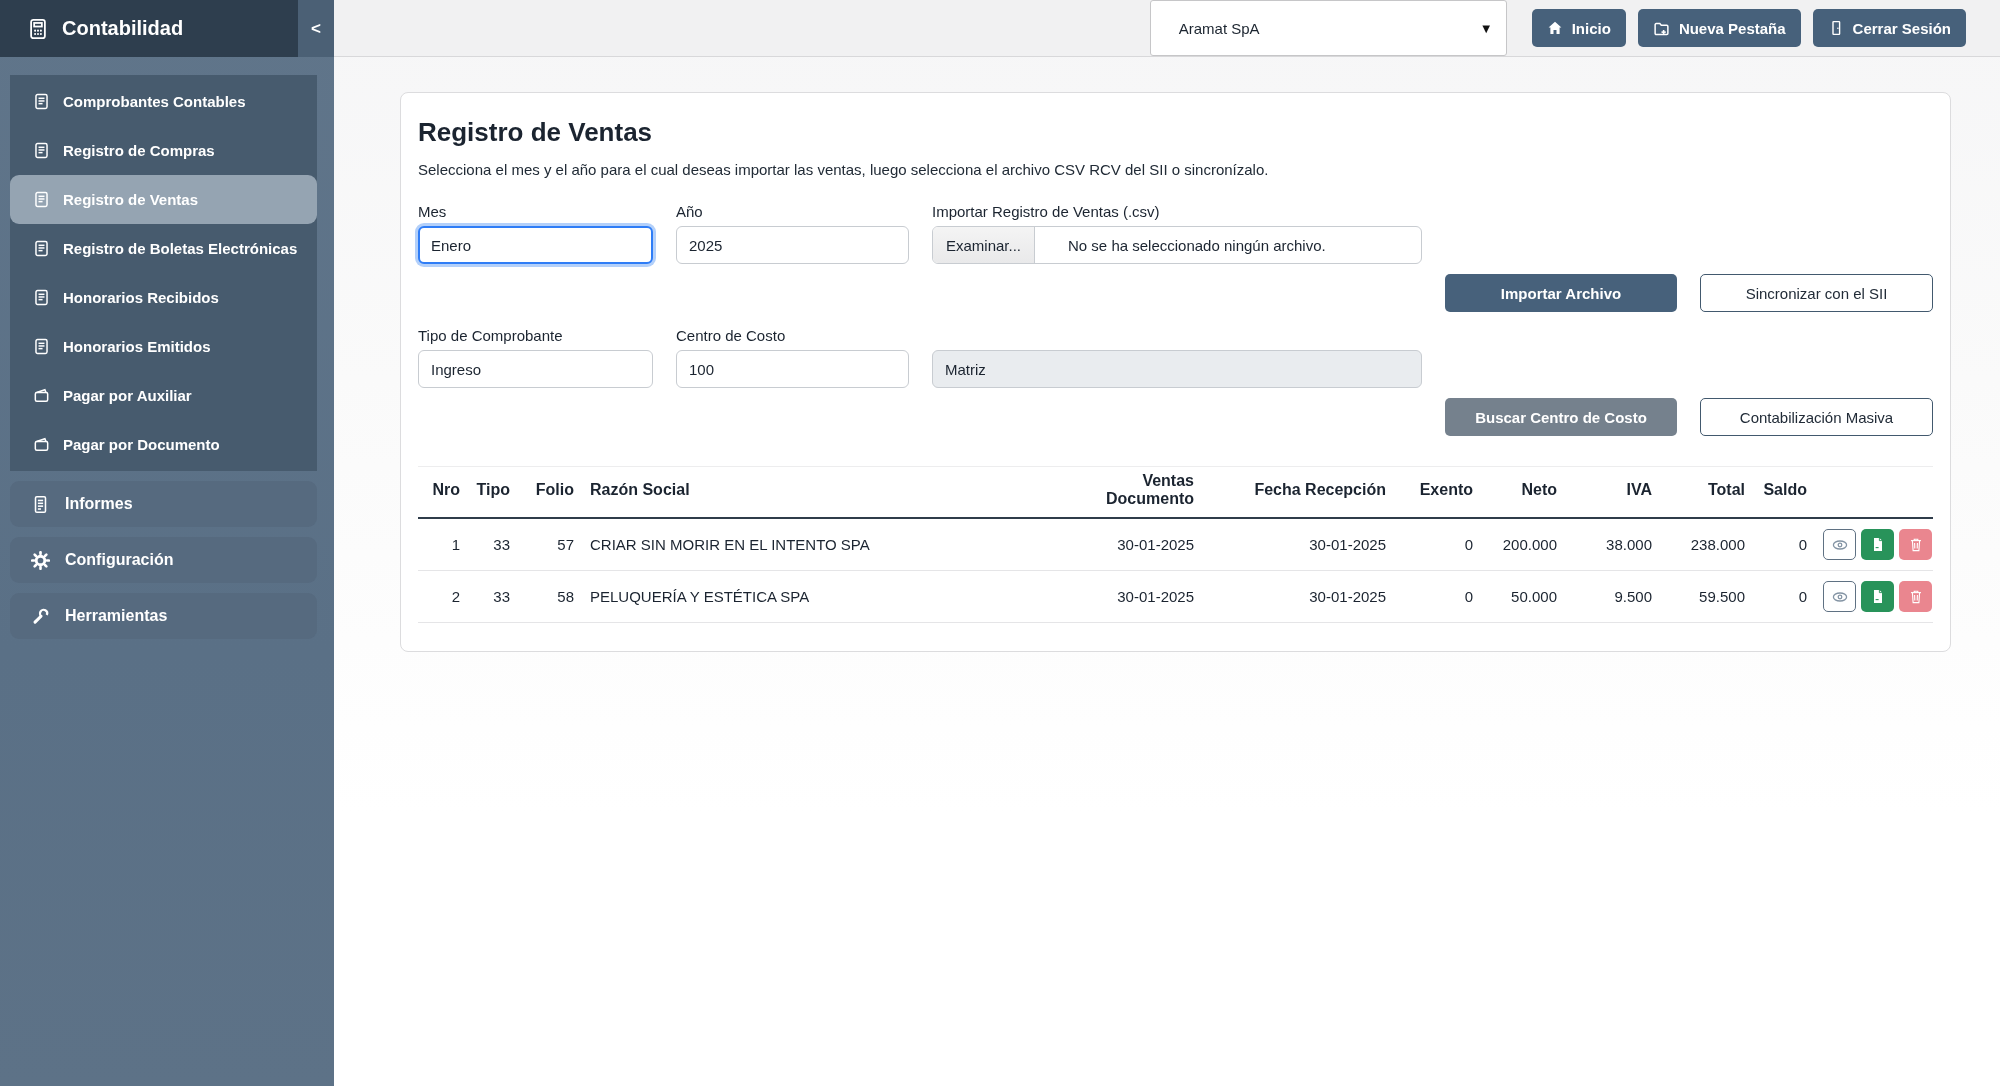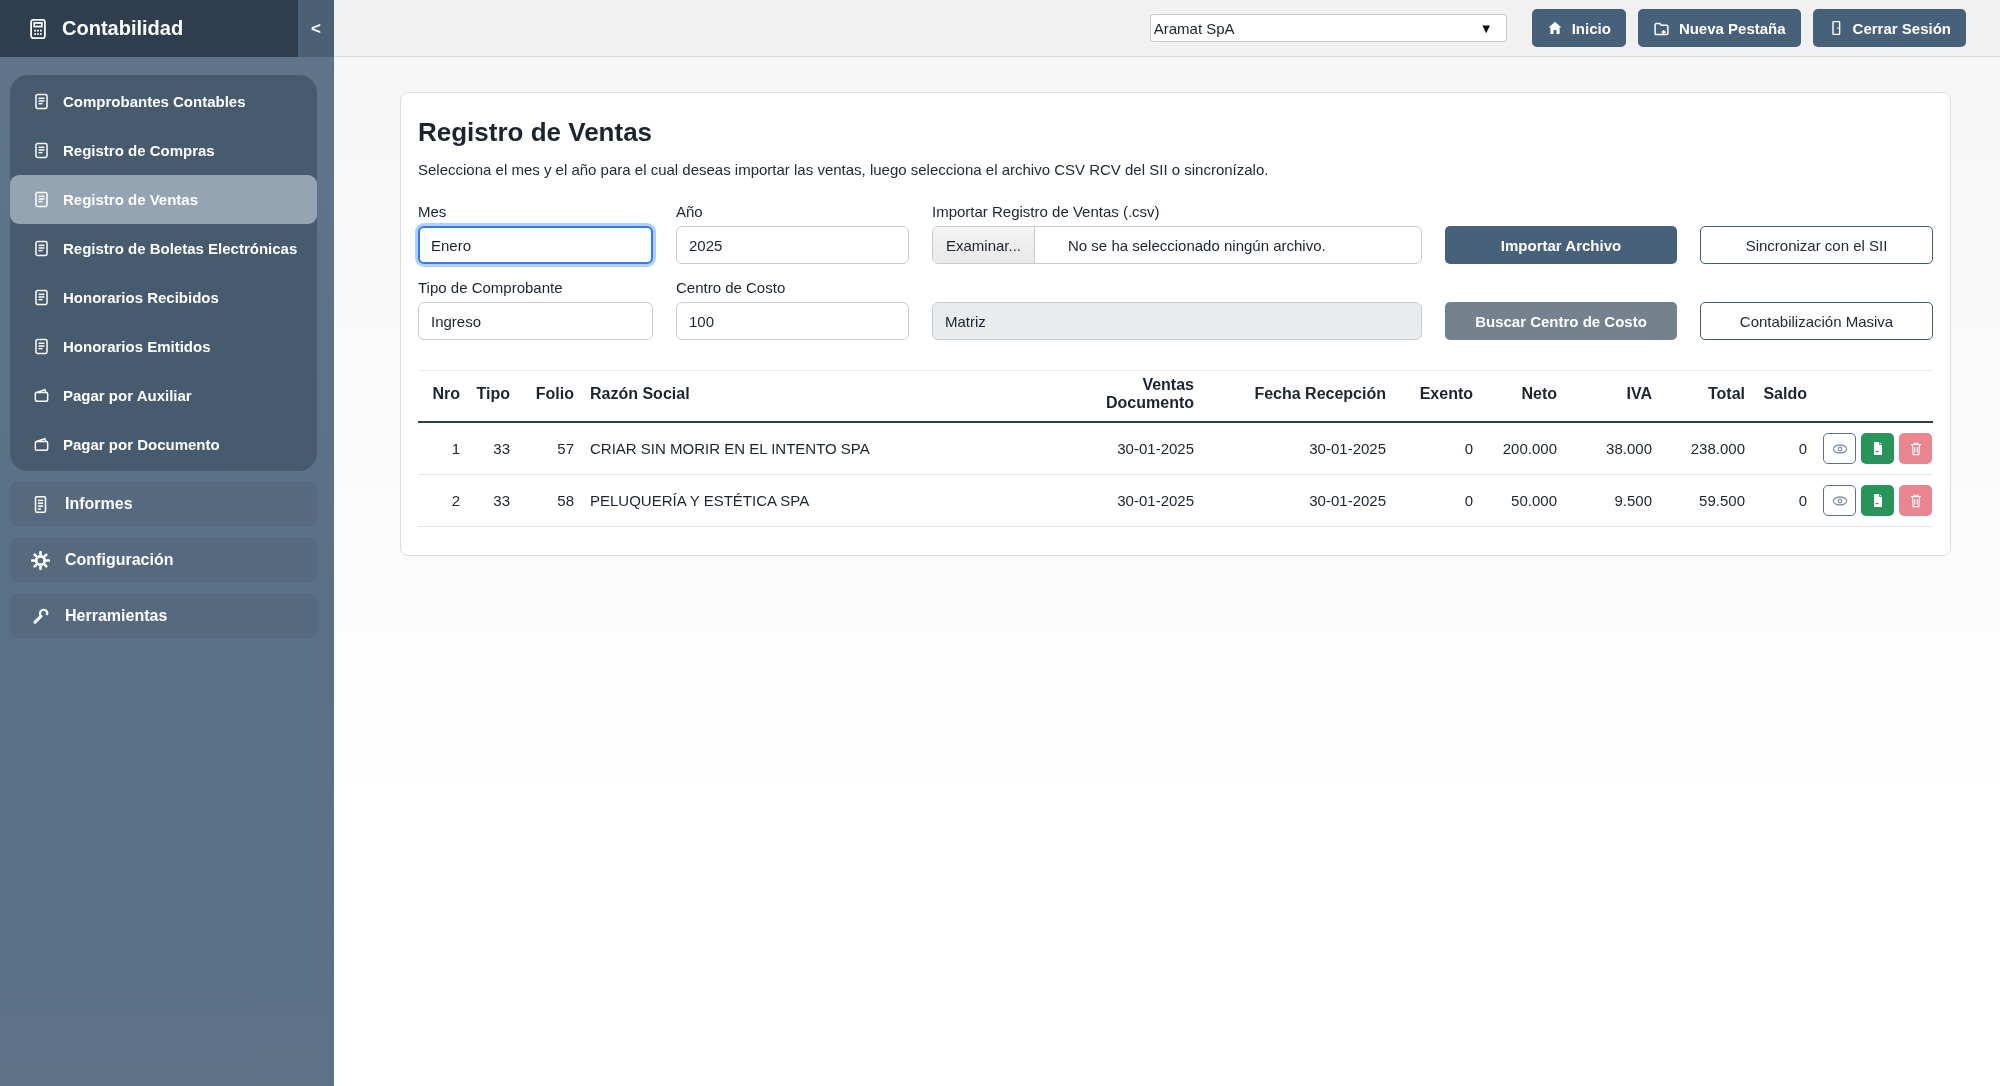--- a/index.html
+++ b/index.html
@@ -7,29 +7,29 @@
   body { font-family:"Liberation Sans", sans-serif; color:#1c2530; background:#fff; }
   .app { display:flex; width:2000px; height:1086px; }
 
   
   .sidebar { width:334px; flex:0 0 334px; background:linear-gradient(180deg,#60758a 0%,#5a7086 60%,#5d7287 100%); display:flex; flex-direction:column; position:relative; }
   .sidebar-top { height:57px; display:flex; flex:0 0 57px; }
   .brand { flex:1; background:#2e3e4e; color:#fff; display:flex; align-items:center; gap:13px; padding-left:27px; font-size:20px; font-weight:bold; }
   .collapse-btn { width:36px; background:#4b6075; color:#fff; display:flex; align-items:center; justify-content:center; font-size:17px; font-weight:bold; cursor:pointer; }
   .side-scroll { padding:24px 17px 0 10px; }
   .side-group { height:46px; background:#566a7f; border-radius:9px; display:flex; align-items:center; gap:15px; padding-left:21px; color:#fff; font-size:16px; font-weight:bold; margin-bottom:10px; cursor:pointer; }
-  .submenu { background:#475b6e; border-radius:18px; margin:-6px 0 10px; padding:2px 0; }
+  .submenu { background:#475b6e; border-radius:0; margin:-6px 0 10px; padding:2px 0; }
   .sm-item { height:49px; display:flex; align-items:center; gap:13px; padding-left:23px; color:#fff; font-size:15px; font-weight:bold; border-radius:9px; cursor:pointer; }
   .sm-item.active { background:#95a4b2; }
   .icon { display:inline-flex; flex:0 0 auto; }
 
   
   .main { flex:1; background:linear-gradient(180deg,#f6f6f7 0%,#fafafa 35%,#ffffff 75%); display:flex; flex-direction:column; }
   .topbar { height:57px; flex:0 0 57px; background:#f1f1f2; border-bottom:1px solid #d8d8da; display:flex; align-items:center; justify-content:flex-end; padding-right:35px; gap:12px; }
-  .company-select { width:357px; height:28px; background:#fff; border:1px solid #c6c6c8; border-radius:3px; display:flex; align-items:center; padding:0 3px; font-size:15px; position:relative; margin-right:13px; cursor:pointer; }
+  .company-select { width:357px; height:56px; background:#fff; border:1px solid #c6c6c8; border-radius:3px; display:flex; align-items:center; padding:0 28px; font-size:15px; position:relative; margin-right:13px; cursor:pointer; }
   .company-select .caret { position:absolute; right:13px; font-size:13px; color:#111; }
   .tb-btn { height:38px; background:#47617b; color:#fff; border:none; border-radius:5px; font-family:inherit; font-size:15px; font-weight:bold; display:flex; align-items:center; gap:9px; padding:0 15px; cursor:pointer; }
 
   
   .content { flex:1; }
   .card { margin:35px 50px 0 66px; background:#fff; border:1px solid #dcdcde; border-radius:8px; padding:24px 17px 28px; }
   .card h1 { font-size:26px; font-weight:bold; color:#1b2430; margin-bottom:13px; }
   .card .subtitle { font-size:15px; color:#212b36; margin-bottom:25px; }
 
   .fg { display:grid; grid-template-columns:235px 233px 490px 232px 233px; column-gap:23px; align-items:start; }
@@ -37,21 +37,21 @@
   .flabel.row2 { margin-top:15px; }
   .ctrl { height:38px; width:100%; border:1px solid #c8ccd1; border-radius:6px; background:#fff; font-family:inherit; font-size:15px; color:#1b2430; padding:0 12px; display:flex; align-items:center; }
   input.ctrl { outline:none; }
   input.ctrl:disabled { color:#1b2430; }
   .ctrl.focused { border:2px solid #2f7df6; box-shadow:0 0 0 3px #b3d0fa; padding:0 11px; }
   .ctrl.disabled { background:#e9ecef; }
   .filectrl { padding:0; overflow:hidden; cursor:pointer; }
   .filectrl .browse { height:100%; background:linear-gradient(180deg,#f4f4f4,#e9e9ea); border-right:1px solid #c8ccd1; display:flex; align-items:center; padding:0 13px; font-size:15px; }
   .filectrl .fname { padding:0 13px; font-size:15px;margin-left:20px; }
 
-  .btn { height:38px; width:100%; border-radius:5px; font-family:inherit; font-size:15px; display:flex; align-items:center; justify-content:center; cursor:pointer; border:none; }
+  .btn { height:38px; width:100%; border-radius:5px; font-family:inherit; font-size:15px; display:flex; align-items:center; justify-content:center; cursor:pointer; border:none;margin-top:48px; }
   .btn.solid { background:#47617b; color:#fff; font-weight:bold; }
   .btn.gray { background:#75818d; color:#fff; font-weight:bold; }
   .btn.outline { background:#fff; border:1px solid #42596e; color:#222c38; }
 
   .a11{grid-area:1/1}.a12{grid-area:1/2}.a13{grid-area:1/3}
   .a21{grid-area:2/1}.a22{grid-area:2/2}.a23{grid-area:2/3}.a24{grid-area:2/4}.a25{grid-area:2/5}
   .a31{grid-area:3/1}.a32{grid-area:3/2}
   .a41{grid-area:4/1}.a42{grid-area:4/2}.a43{grid-area:4/3}.a44{grid-area:4/4}.a45{grid-area:4/5}
 
   

